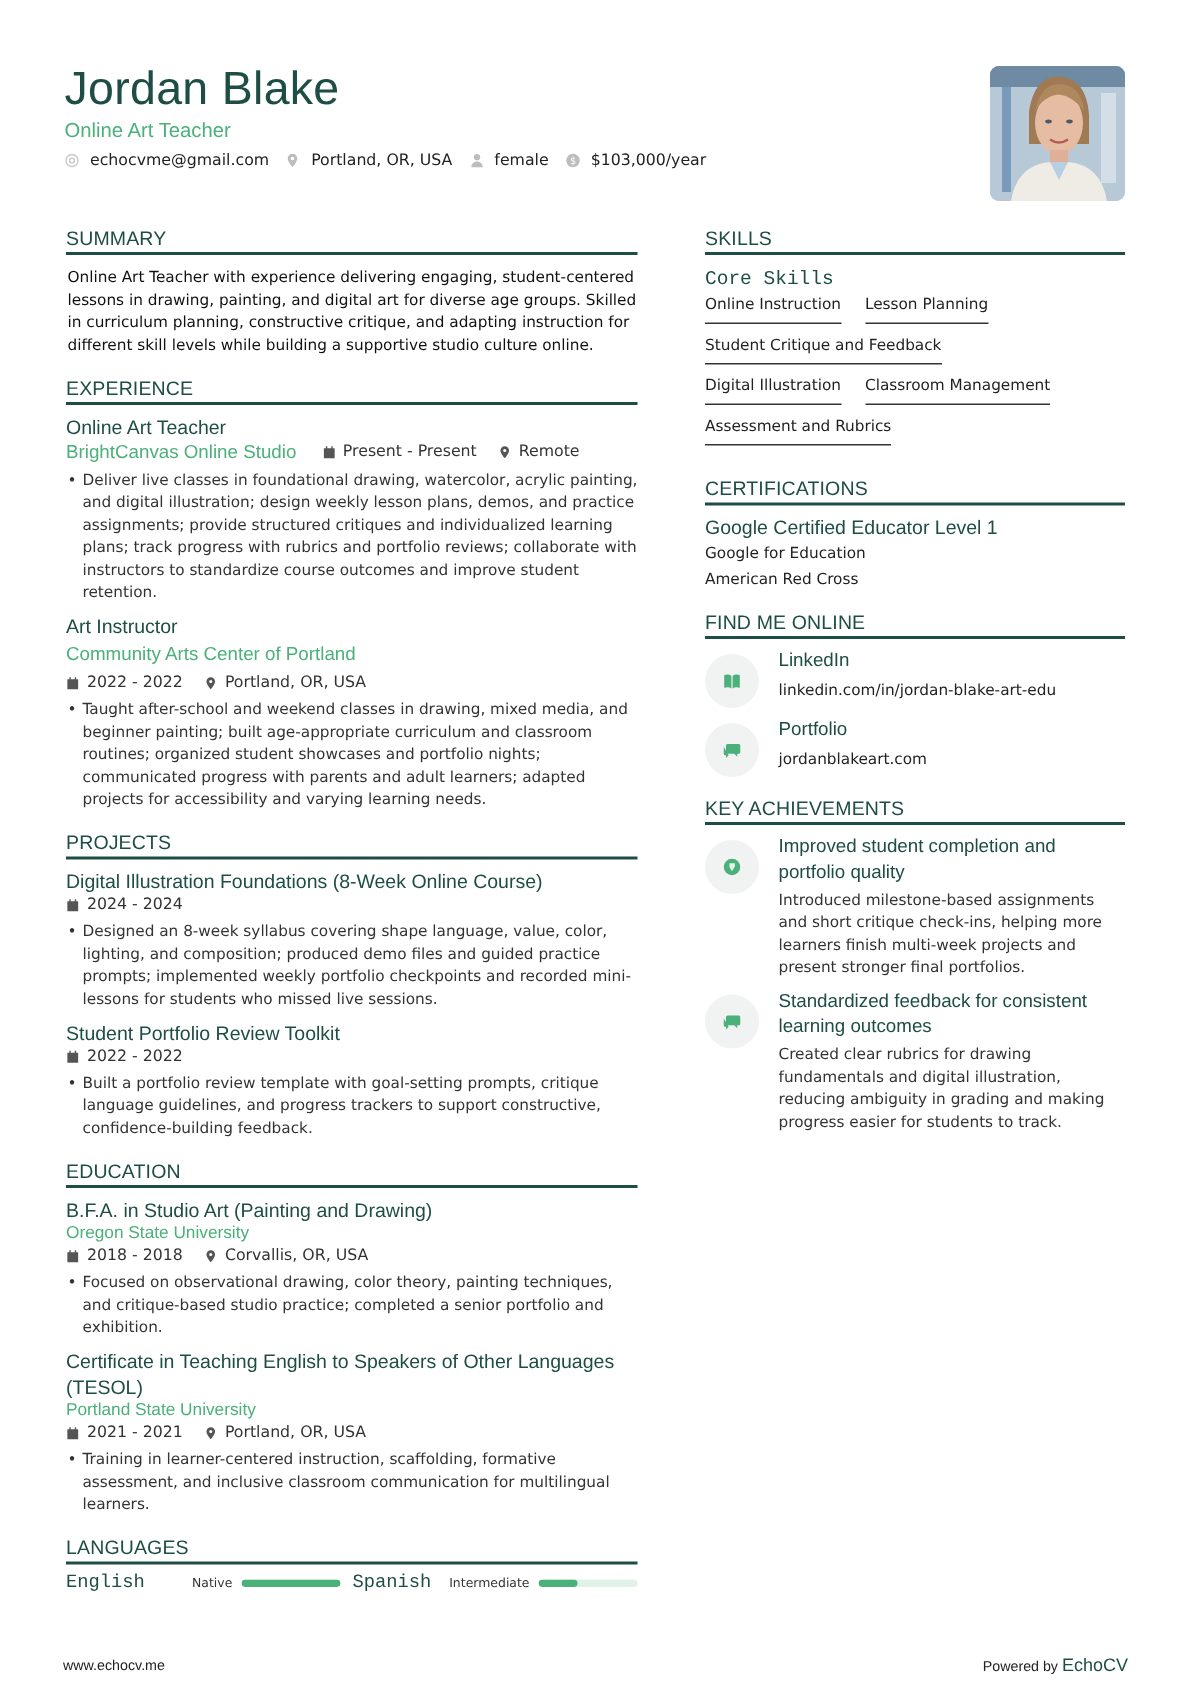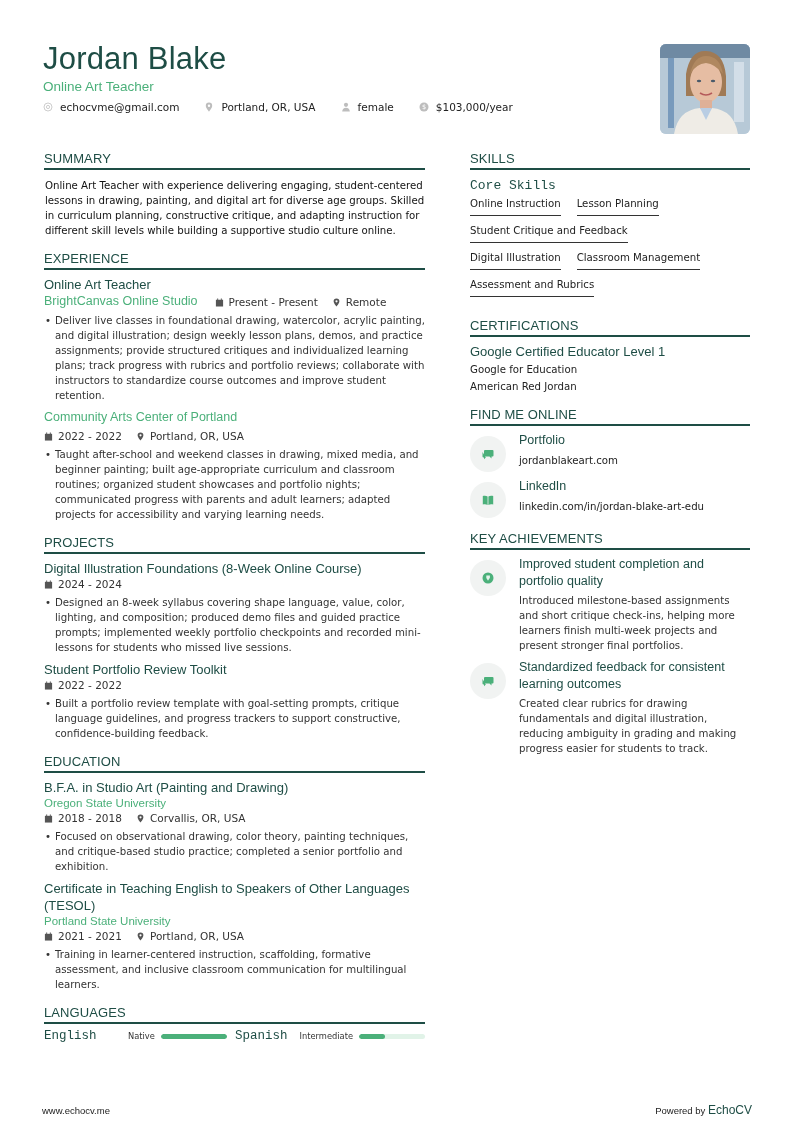--- a/index.html
+++ b/index.html
@@ -5,21 +5,21 @@
     * { box-sizing: border-box; margin: 0; padding: 0; }
     html, body { width: 794px; height: 1123px; background: #ffffff; }
     body { position: relative; font-family: "DejaVu Sans", sans-serif; color: #222; overflow: hidden; }
 
     .page { position: absolute; left: 0; top: 0; width: 794px; height: 1123px; }
 
     
     .header { position: absolute; left: 43px; top: 40px; width: 600px; }
     .name { font-family: "Liberation Sans", sans-serif; font-size: 31px; color: #1e4d45; font-weight: 400; letter-spacing: 0.2px; line-height: 38px; }
     .role { font-family: "Liberation Sans", sans-serif; font-size: 13.5px; color: #4bb07a; margin-top: 0px; line-height: 18px; }
-    .contact { display: flex; align-items: center; margin-top: 5px; font-size: 10.5px; color: #222; gap: 14px; }
+    .contact { display: flex; align-items: center; margin-top: 5px; font-size: 10.5px; color: #222; }
     .contact .ci { display: flex; align-items: center; margin-right: 11px; }
     .contact .ico { width: 10px; height: 10px; margin-right: 7px; display: inline-flex; align-items: center; justify-content: center; color: #bdbdbd; }
     .contact .ico svg { width: 10px; height: 10px; }
 
     .photo { position: absolute; left: 660px; top: 44px; width: 90px; height: 90px; border-radius: 6px; overflow: hidden;
       background: linear-gradient(180deg, #5b7d9c 0%, #9fb8cc 30%, #c8d8e4 100%); }
 
     
     .col-left { position: absolute; left: 44px; top: 152px; width: 381px; }
     .col-right { position: absolute; left: 470px; top: 152px; width: 280px; }
@@ -32,21 +32,21 @@
     .item-title { font-family: "Liberation Sans", sans-serif; font-size: 13px; color: #1e4d45; line-height: 17px; }
     .item-org { font-family: "Liberation Sans", sans-serif; font-size: 12.5px; color: #4bb07a; line-height: 17px; }
     .meta { display: flex; align-items: center; font-size: 10.5px; color: #333; line-height: 15px; }
     .meta .m { display: inline-flex; align-items: center; margin-right: 14px; }
     .meta .m svg { width: 9px; height: 9px; margin-right: 5px; fill: #555; }
     .bullets { list-style: none; margin-top: 3px; }
     .bullets li { position: relative; padding-left: 11px; font-size: 10.2px; line-height: 15px; color: #333; }
     .bullets li::before { content: "•"; position: absolute; left: 1px; top: 0; color: #333; }
 
     .entry { margin-top: 6px; }
-    .org-line { display: flex; align-items: flex-end; }
+    .org-line { display: flex; align-items: center; }
     .org-line .item-org { margin-right: 17px; }
 
     
     .langs { display: flex; align-items: center; margin-top: 5px; }
     .lang { display: flex; align-items: center; }
     .lang-name { font-family: Liberation Mono, monospace; font-size: 12.5px; color: #1e4d45; margin-right: 12px; }
     .lang-level { font-size: 8.3px; color: #333; margin-right: 6px; }
     .bar { width: 66px; height: 5px; background: #e1f3e8; border-radius: 3px; position: relative; overflow: hidden; }
     .bar .fill { position: absolute; left: 0; top: 0; height: 5px; background: #4bb07a; border-radius: 3px; }
 
@@ -168,20 +168,21 @@
               <span>Remote</span>
             </span>
           </div>
         </div>
         <ul class="bullets">
           <li>Deliver live classes in foundational drawing, watercolor, acrylic painting, and digital illustration; design weekly lesson plans, demos, and practice assignments; provide structured critiques and individualized learning plans; track progress with rubrics and portfolio reviews; collaborate with instructors to standardize course outcomes and improve student retention.</li>
         </ul>
       </div>
 
       <div class="entry">
+        <div class="item-title">Art Instructor</div>
         <div class="item-org" style="margin-top:2px">Community Arts Center of Portland</div>
         <div class="meta" style="margin-top:3px">
           <span class="m">
             <svg viewBox="0 0 10 10">
                 <path d="M1 2h8v7.5H1z"></path>
                 <rect x="2.5" y="0.5" width="1" height="2"></rect>
                 <rect x="6.5" y="0.5" width="1" height="2"></rect>
               </svg>
             <span>2022 - 2022</span>
           </span>
@@ -321,47 +322,47 @@
         <span class="tag">Digital Illustration</span>
         <span class="tag">Classroom Management</span>
         <span class="tag">Assessment and Rubrics</span>
       </div>
     </div>
 
     <div class="section">
       <div class="sec-title">CERTIFICATIONS</div>
       <div class="cert-name">Google Certified Educator Level 1</div>
       <div class="cert-issuer">Google for Education</div>
-      <div class="cert-issuer">American Red Jordan</div>
+      <div class="cert-issuer">American Red Cross</div>
     </div>
 
     <div class="section">
       <div class="sec-title">FIND ME ONLINE</div>
+      <div class="row-ic">
+        <div class="circle">
+          <svg viewBox="0 0 12 12">
+              <path d="M0.8 2c1.8-0.6 3.6-0.4 4.8 0.6V11c-1.2-0.9-3-1.1-4.8-0.5z"></path>
+              <path d="M11.2 2c-1.8-0.6-3.6-0.4-4.8 0.6V11c1.2-0.9 3-1.1 4.8-0.5z"></path>
+            </svg>
+        </div>
+        <div class="ic-body">
+          <div class="ic-title">LinkedIn</div>
+          <div class="ic-sub">linkedin.com/in/jordan-blake-art-edu</div>
+        </div>
+      </div>
       <div class="row-ic">
         <div class="circle">
           <svg viewBox="0 0 12 12">
               <path d="M3 2h7.5a1 1 0 0 1 1 1v4.5a1 1 0 0 1-1 1H9.5v2L7.5 8.5H3a1 1 0 0 1-1-1V3a1 1 0 0 1 1-1z"></path>
               <path d="M0.5 4v4.5a1 1 0 0 0 1 1h0.5v1.8L3.8 9.5" fill="#4bb07a"></path>
             </svg>
         </div>
         <div class="ic-body">
           <div class="ic-title">Portfolio</div>
           <div class="ic-sub">jordanblakeart.com</div>
-        </div>
-      </div>
-      <div class="row-ic">
-        <div class="circle">
-          <svg viewBox="0 0 12 12">
-              <path d="M0.8 2c1.8-0.6 3.6-0.4 4.8 0.6V11c-1.2-0.9-3-1.1-4.8-0.5z"></path>
-              <path d="M11.2 2c-1.8-0.6-3.6-0.4-4.8 0.6V11c1.2-0.9 3-1.1 4.8-0.5z"></path>
-            </svg>
-        </div>
-        <div class="ic-body">
-          <div class="ic-title">LinkedIn</div>
-          <div class="ic-sub">linkedin.com/in/jordan-blake-art-edu</div>
         </div>
       </div>
     </div>
 
     <div class="section">
       <div class="sec-title">KEY ACHIEVEMENTS</div>
       <div class="row-ic">
         <div class="circle">
           <svg viewBox="0 0 12 12">
               <circle cx="6" cy="6" r="5.5"></circle>

